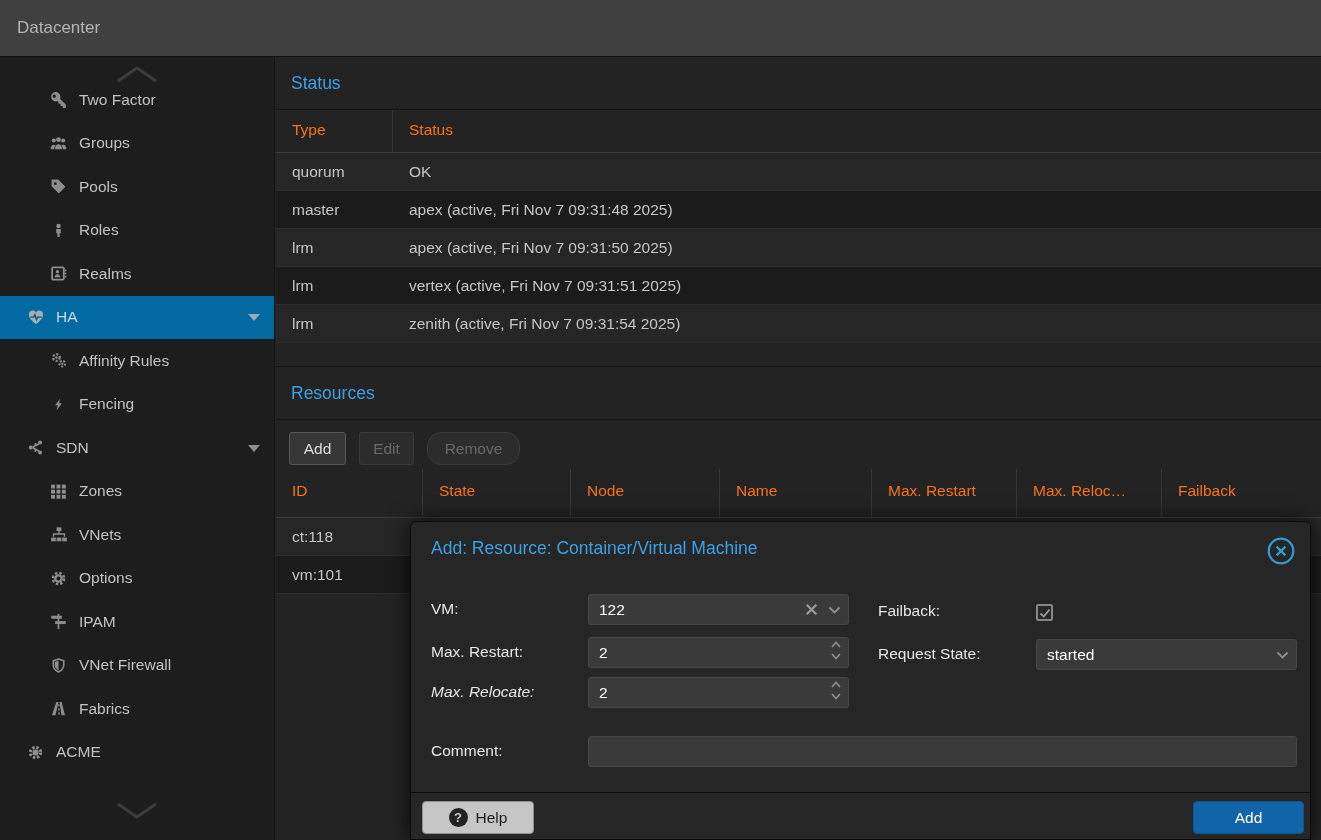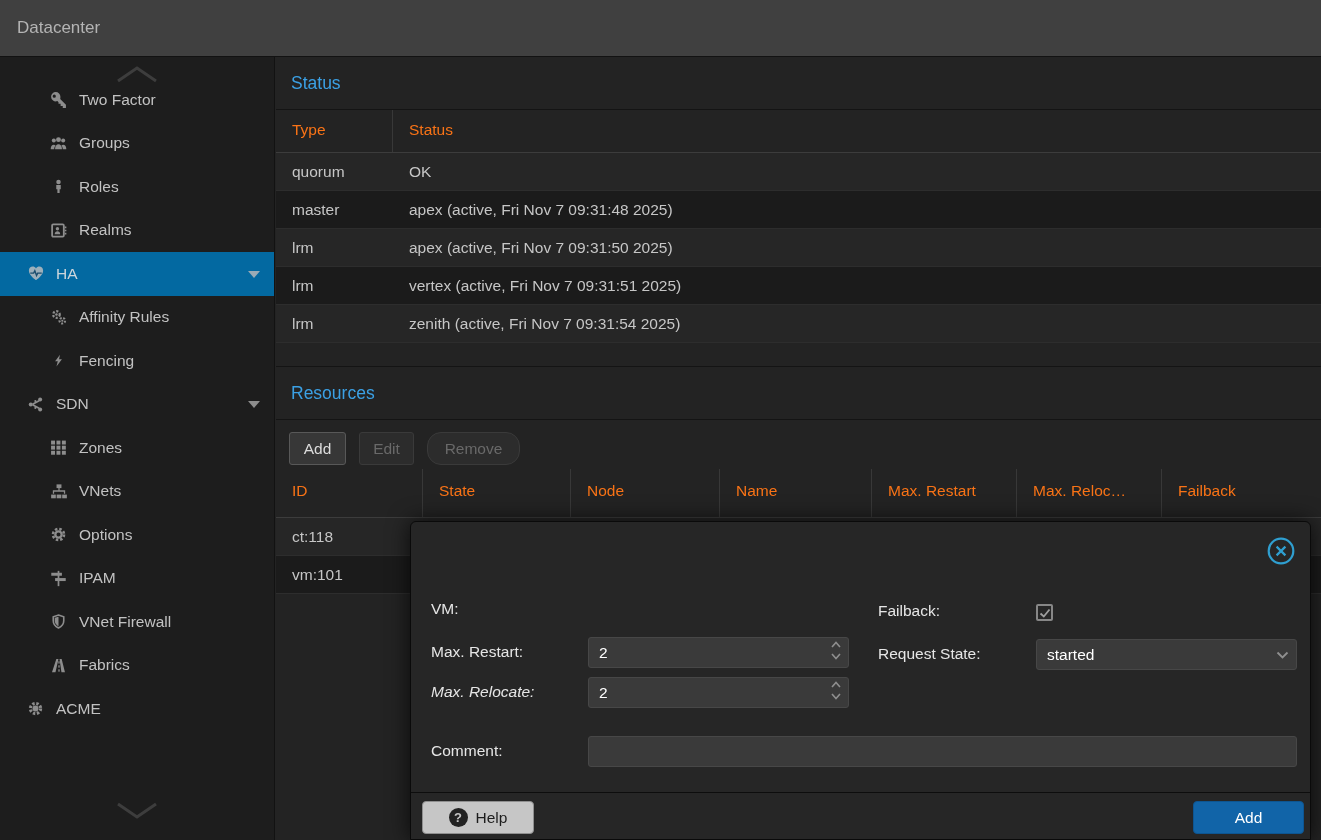--- a/index.html
+++ b/index.html
@@ -133,20 +133,28 @@
         <svg width="17" height="17" viewBox="0 0 16 16" fill="#8d8d8d">
             <circle cx="3.6" cy="5.2" r="1.9"></circle>
             <circle cx="12.4" cy="5.2" r="1.9"></circle>
             <circle cx="8" cy="4.4" r="2.3"></circle>
             <path d="M.7 12.6c0-2 1.3-3.4 2.9-3.4.6 0 1.2.2 1.7.6-.8.9-1.3 2-1.3 3.2v.4H.7zM12 13.4v-.4c0-1.2-.5-2.3-1.3-3.2.5-.4 1.1-.6 1.7-.6 1.6 0 2.9 1.4 2.9 3.4v.8zM4.8 13.4v-.8c0-2.3 1.4-4 3.2-4s3.2 1.7 3.2 4v.8z"></path>
           </svg>
       </span>
       <span>Groups</span>
     </div>
 
+    <div class="nav-item child">
+      <span class="nav-icon">
+        <svg width="17" height="17" viewBox="0 0 16 16">
+            <path fill="#8d8d8d" fill-rule="evenodd" d="M1.5 1.5h6.2l6.8 6.8-6.2 6.2-6.8-6.8zM5 4a1.3 1.3 0 1 0 0 2.6A1.3 1.3 0 0 0 5 4z"></path>
+          </svg>
+      </span>
+      <span>Pools</span>
+    </div>
 
     <div class="nav-item child">
       <span class="nav-icon">
         <svg width="15" height="17" viewBox="0 0 16 16" fill="#8d8d8d">
             <circle cx="8" cy="3.3" r="2.4"></circle>
             <path d="M5.6 6.3h4.8v4.6H9.2V15H6.8v-4.1H5.6z"></path>
           </svg>
       </span>
       <span>Roles</span>
     </div>
@@ -357,28 +365,44 @@
     <div class="grid-row r-row odd">
       <div class="cell col-id">ct:118</div>
     </div>
     <div class="grid-row r-row even">
       <div class="cell col-id">vm:101</div>
     </div>
   </div>
 </div>
 
 <div class="dialog">
+  <div class="dialog-title">Add: Resource: Container/Virtual Machine</div>
   <div class="dialog-close">
     <svg width="30" height="30" viewBox="0 0 30 30">
         <circle cx="15" cy="15" r="12.3" fill="none" stroke="#2f9fd0" stroke-width="2.2"></circle>
         <path d="M10.6 10.6 19.4 19.4 M19.4 10.6 10.6 19.4" stroke="#2f9fd0" stroke-width="2.2"></path>
       </svg>
   </div>
 
   <div class="dlg-label" style="left:20px; top:78px;">VM:</div>
+  <div class="field" style="left:177px; top:72px; width:261px;">
+    <input value="122" style="">
+    <span class="tools">
+      <span>
+        <svg width="15" height="15" viewBox="0 0 14 14">
+            <path d="M2.5 2.5 11.5 11.5 M11.5 2.5 2.5 11.5" stroke="#9a9a9a" stroke-width="2.1"></path>
+          </svg>
+      </span>
+      <span>
+        <svg width="15" height="12" viewBox="0 0 14 12">
+            <polyline points="2,3.5 7,8.5 12,3.5" fill="none" stroke="#8f8f8f" stroke-width="1.8"></polyline>
+          </svg>
+      </span>
+    </span>
+  </div>
 
   <div class="dlg-label" style="left:20px; top:121px;">Max. Restart:</div>
   <div class="field" style="left:177px; top:115px; width:261px;">
     <input value="2" style="">
     <span class="spinner">
       <svg width="12" height="9" viewBox="0 0 12 9">
           <polyline points="2,7 6,2.5 10,7" fill="none" stroke="#8f8f8f" stroke-width="1.6"></polyline>
         </svg>
       <svg width="12" height="9" viewBox="0 0 12 9">
           <polyline points="2,2 6,6.5 10,2" fill="none" stroke="#8f8f8f" stroke-width="1.6"></polyline>

